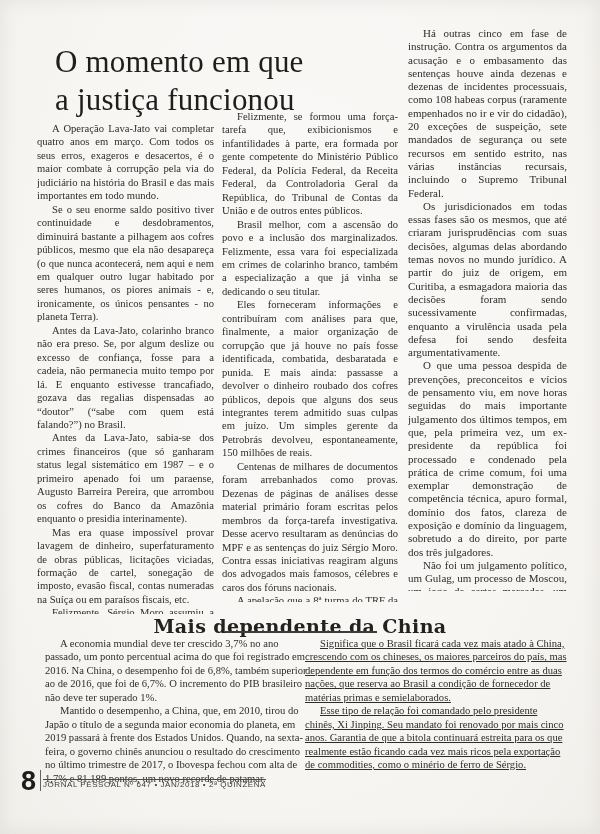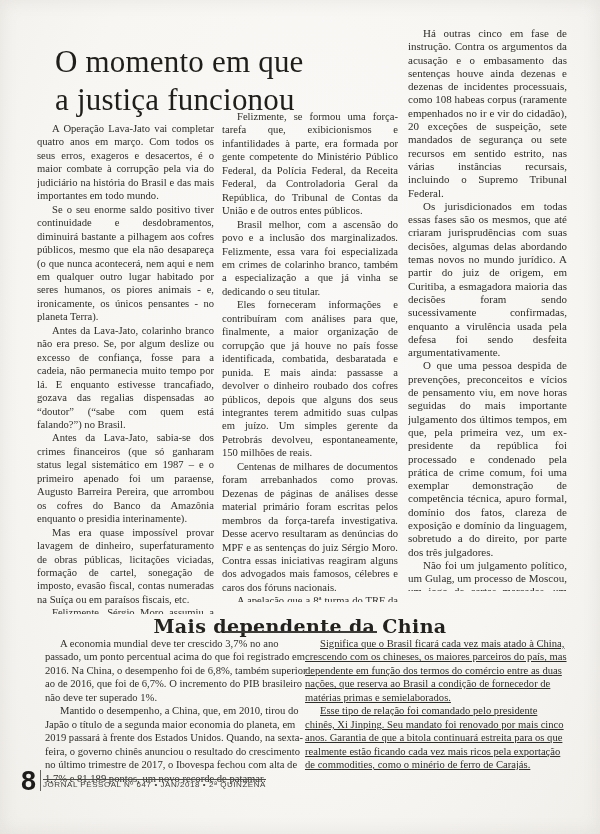--- a/index.html
+++ b/index.html
@@ -107,21 +107,21 @@
 
   <div class="section2-rule"></div>
 
   <div class="col2wide" id="c2col1">
       <p>A economia mundial deve ter crescido 3,7% no ano passado, um ponto percentual acima do que foi registrado em 2016. Na China, o desempenho foi de 6,8%, também superior ao de 2016, que foi de 6,7%. O incremento do PIB brasileiro não deve ter superado 1%.</p>
       <p>Mantido o desempenho, a China, que, em 2010, tirou do Japão o título de a segunda maior economia do planeta, em 2019 passará à frente dos Estados Unidos. Quando, na sexta-feira, o governo chinês anunciou o resultado do crescimento no último trimestre de 2017, o Ibovespa fechou com alta de 1,7% e 81.189 pontos, um novo recorde de patamar.</p>
     </div>
 
   <div class="col2wide" id="c2col2">
       <p>Significa que o Brasil ficará cada vez mais atado à China, crescendo com os chineses, os maiores parceiros do país, mas dependente em função dos termos do comércio entre as duas nações, que reserva ao Brasil a condição de fornecedor de matérias primas e semielaborados.</p>
-      <p>Esse tipo de relação foi comandado pelo presidente chinês, Xi Jinping. Seu mandato foi renovado por mais cinco anos. Garantia de que a bitola continuará estreita para os que realmente estão ficando cada vez mais ricos pela exportação de commodities, como o minério de ferro de Carajás.</p>
+      <p>Esse tipo de relação foi comandado pelo presidente chinês, Xi Jinping. Seu mandato foi renovado por mais cinco anos. Garantia de que a bitola continuará estreita para os que realmente estão ficando cada vez mais ricos pela exportação de commodities, como o minério de ferro de Sérgio.</p>
     </div>
 
   <div class="footer">
     <span class="pageno">8</span>
     <span class="crop-mark"></span>
     <div class="journal">JORNAL PESSOAL Nº 647 • JAN/2018 • 2ª QUINZENA</div>
   </div>
 
 </div>
 

